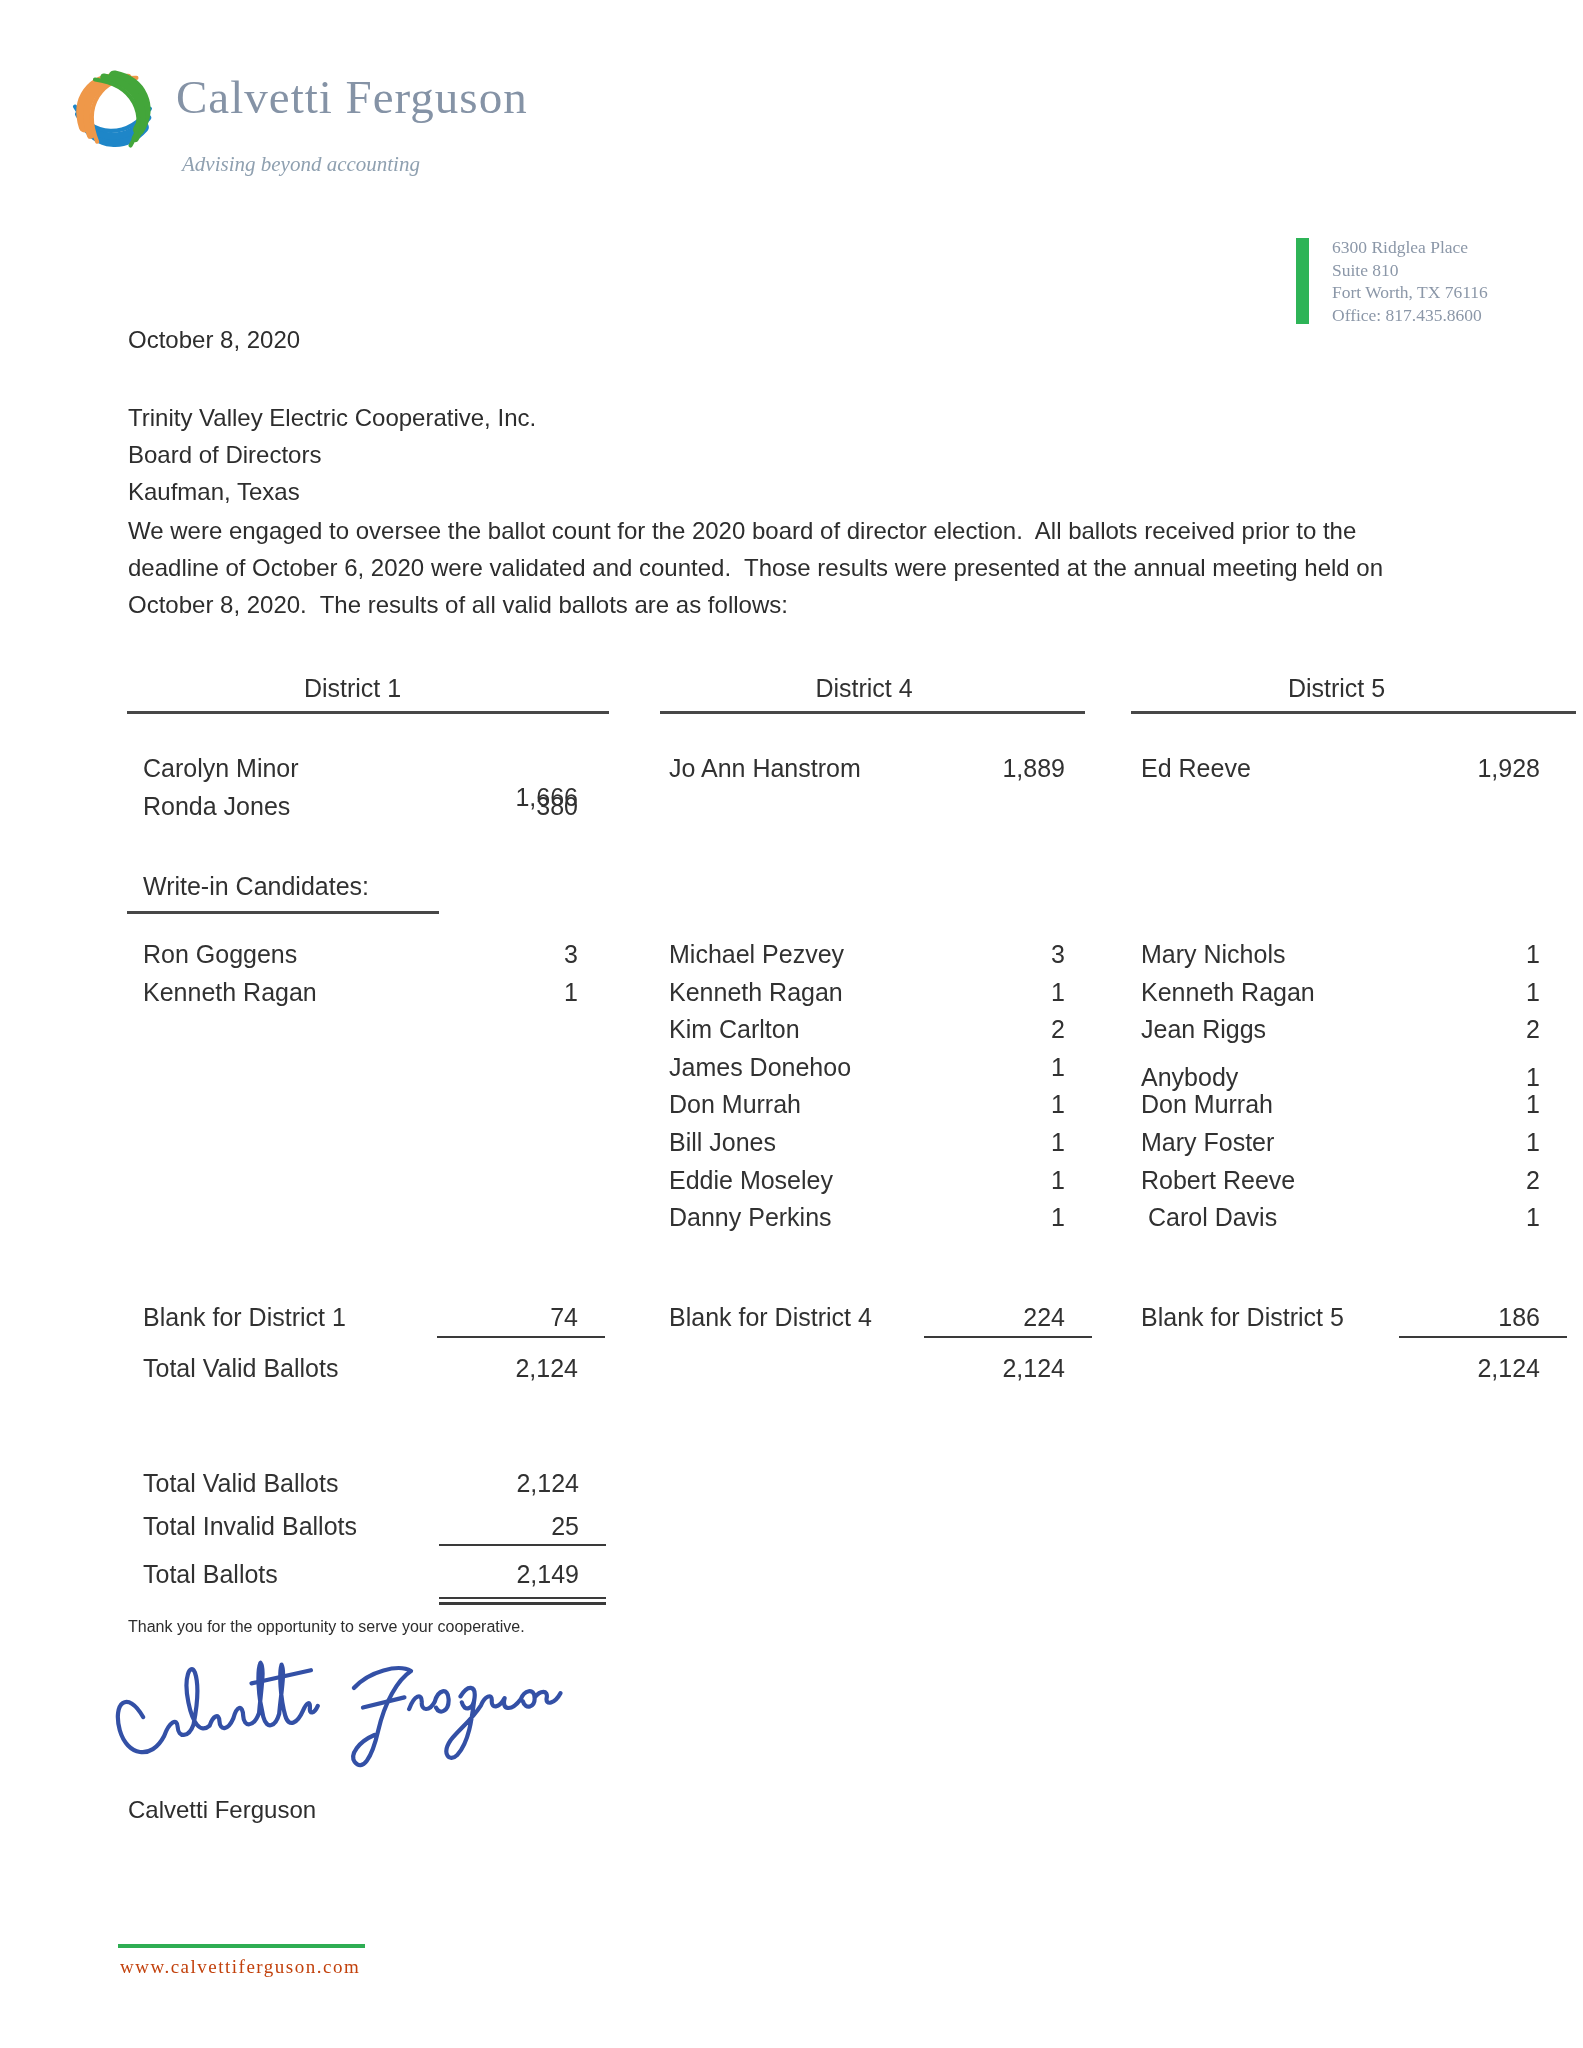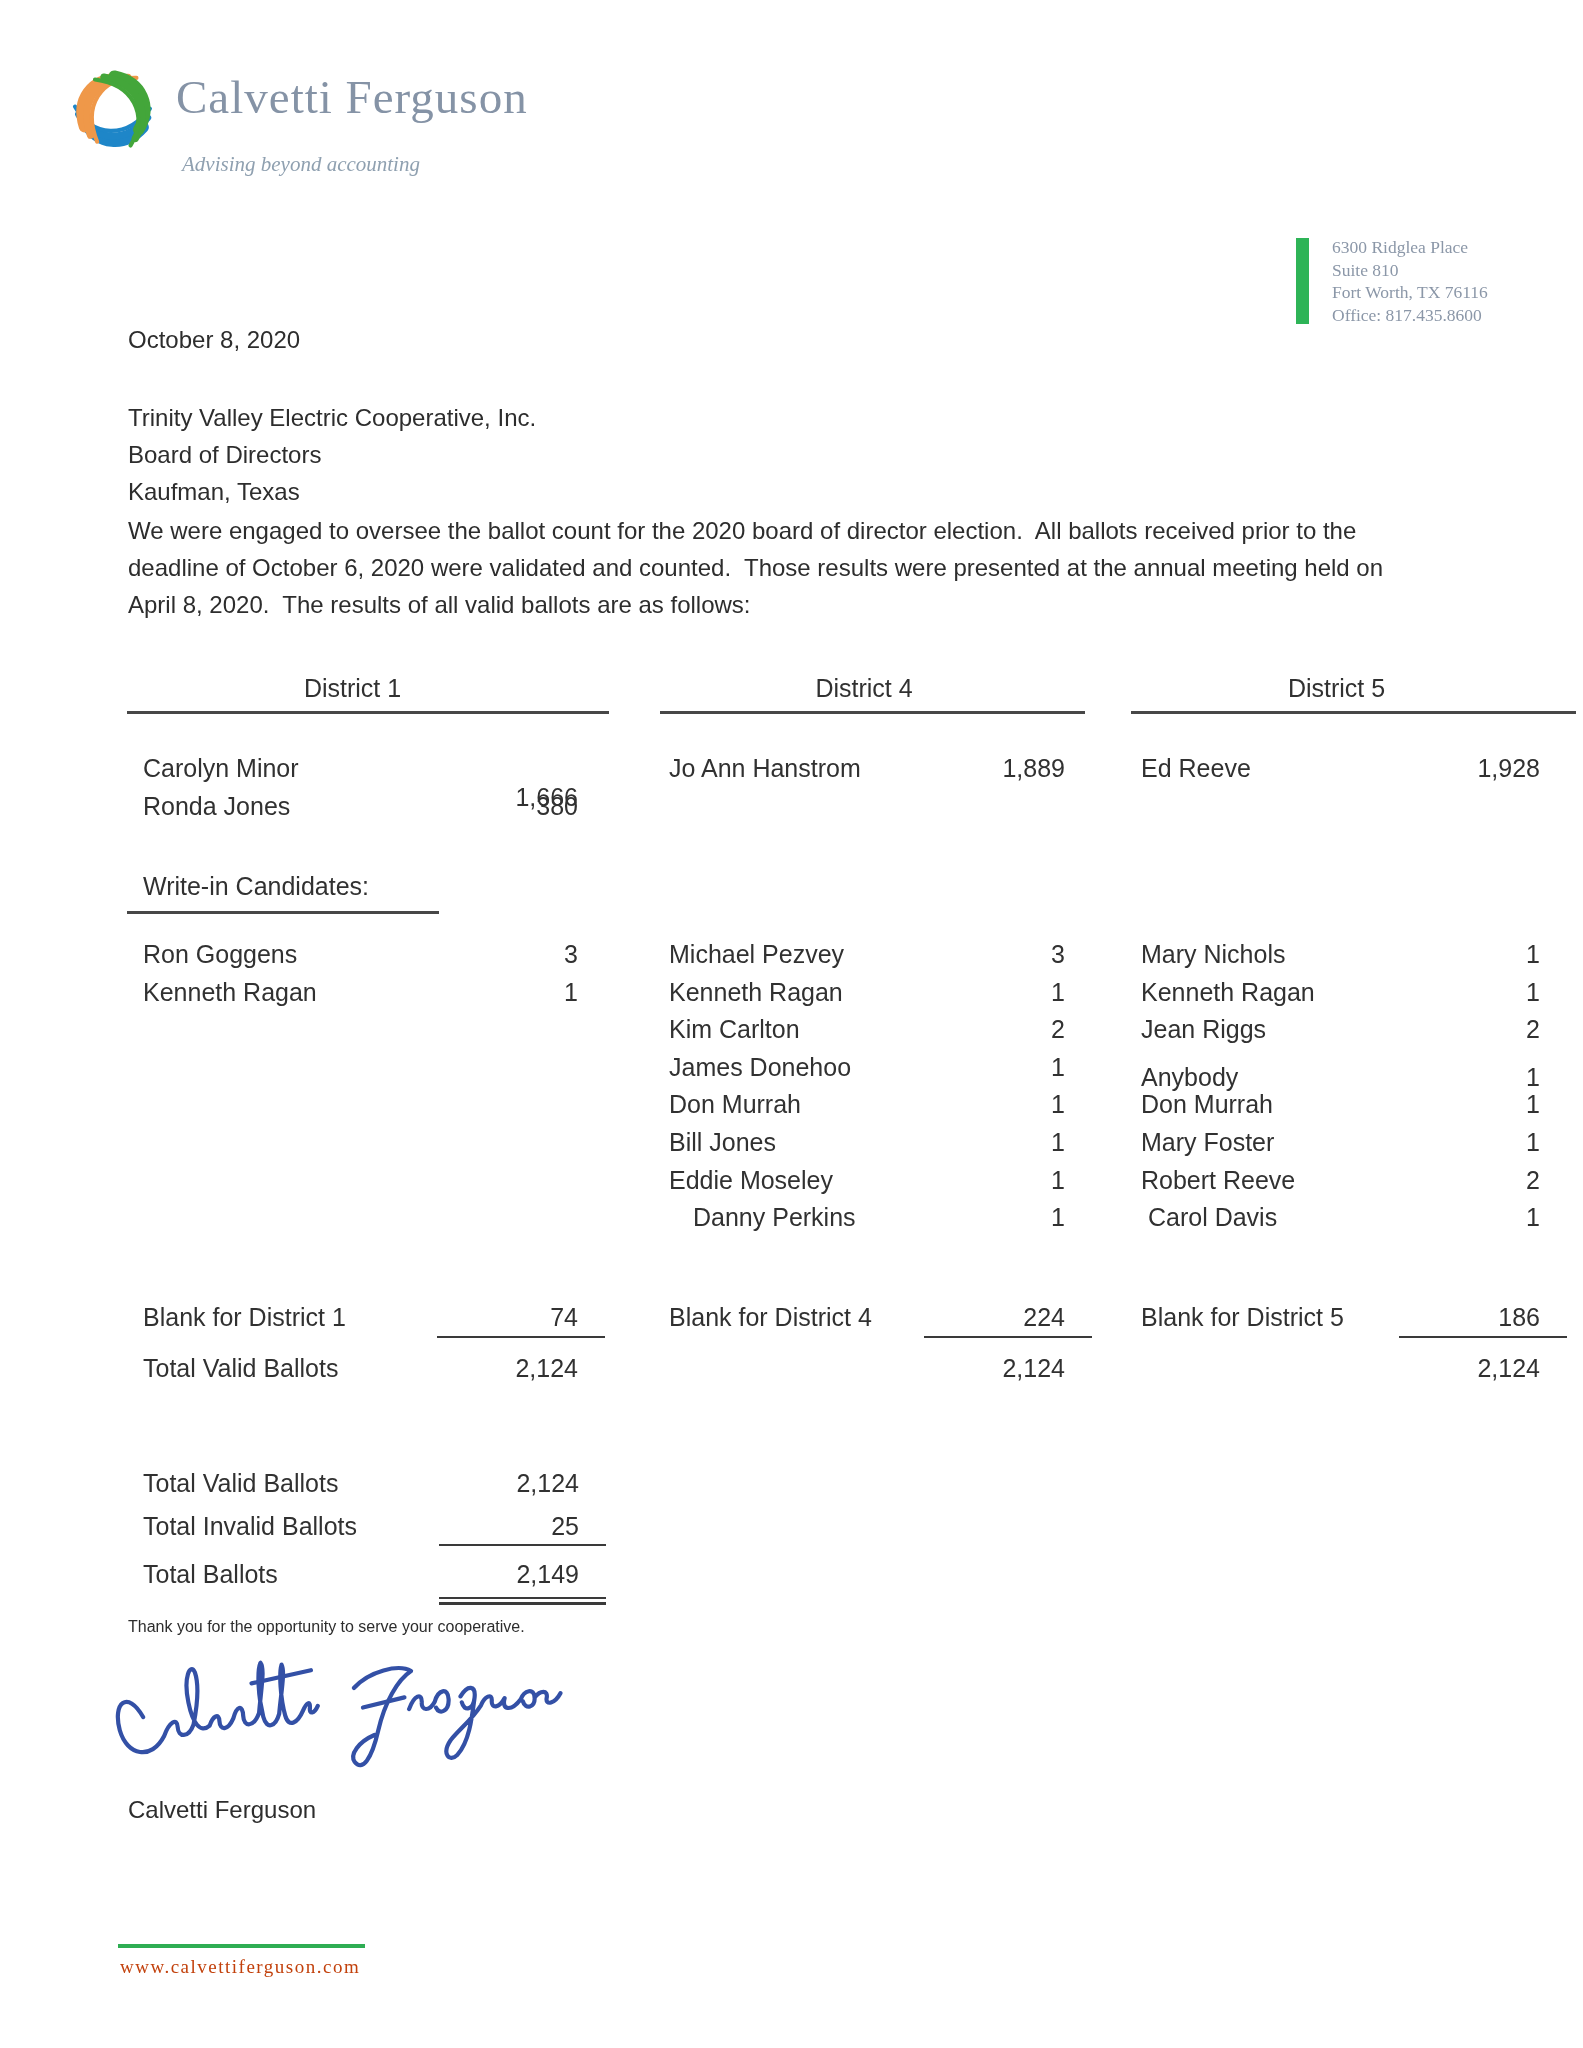--- a/index.html
+++ b/index.html
@@ -113,21 +113,21 @@
 
   <div class="recipient">
     <div class="recipient-line">Trinity Valley Electric Cooperative, Inc.</div>
     <div class="recipient-line">Board of Directors</div>
     <div class="recipient-line">Kaufman, Texas</div>
   </div>
 
   <div class="body-par">
     <div class="body-line">We were engaged to oversee the ballot count for the 2020 board of director election.  All ballots received prior to the</div>
     <div class="body-line">deadline of October 6, 2020 were validated and counted.  Those results were presented at the annual meeting held on</div>
-    <div class="body-line">April 8, 2020.  The results of all valid ballots are as follows:</div>
+    <div class="body-line">October 8, 2020.  The results of all valid ballots are as follows:</div>
   </div>
 
   <div class="tablezone">
 
     <div class="dcol c0">
       <div class="dhead">District 1</div>
       <div class="hline"></div>
       <div class="trow" style="top:635px">
         <span class="cname">Blank for District 1</span>
         <span class="cvotes">74</span>
@@ -156,21 +156,21 @@
         <span class="cvotes">2,124</span>
       </div>
     <div class="trow" style="top: 86px;"><span class="cname">Jo Ann Hanstrom</span><span class="cvotes">1,889</span></div>
         <div class="trow" style="top: 272px;"><span class="cname">Michael Pezvey</span><span class="cvotes">3</span></div>
         <div class="trow" style="top: 310px;"><span class="cname">Kenneth Ragan</span><span class="cvotes">1</span></div>
         <div class="trow" style="top: 347px;"><span class="cname">Kim Carlton</span><span class="cvotes">2</span></div>
         <div class="trow" style="top: 385px;"><span class="cname">James Donehoo</span><span class="cvotes">1</span></div>
         <div class="trow" style="top: 422px;"><span class="cname">Don Murrah</span><span class="cvotes">1</span></div>
         <div class="trow" style="top: 460px;"><span class="cname">Bill Jones</span><span class="cvotes">1</span></div>
         <div class="trow" style="top: 498px;"><span class="cname">Eddie Moseley</span><span class="cvotes">1</span></div>
-        <div class="trow" style="top: 535px; margin-left: 24px;"><span class="cname">Danny Perkins</span><span class="cvotes">1</span></div>
+        <div class="trow" style="top: 535px;"><span class="cname">Danny Perkins</span><span class="cvotes">1</span></div>
       </div>
 
     <div class="dcol c2">
       <div class="dhead">District 5</div>
       <div class="hline"></div>
       <div class="trow" style="top:635px">
         <span class="cname">Blank for District 5</span>
         <span class="cvotes">186</span>
       </div>
       <div class="vline"></div>

